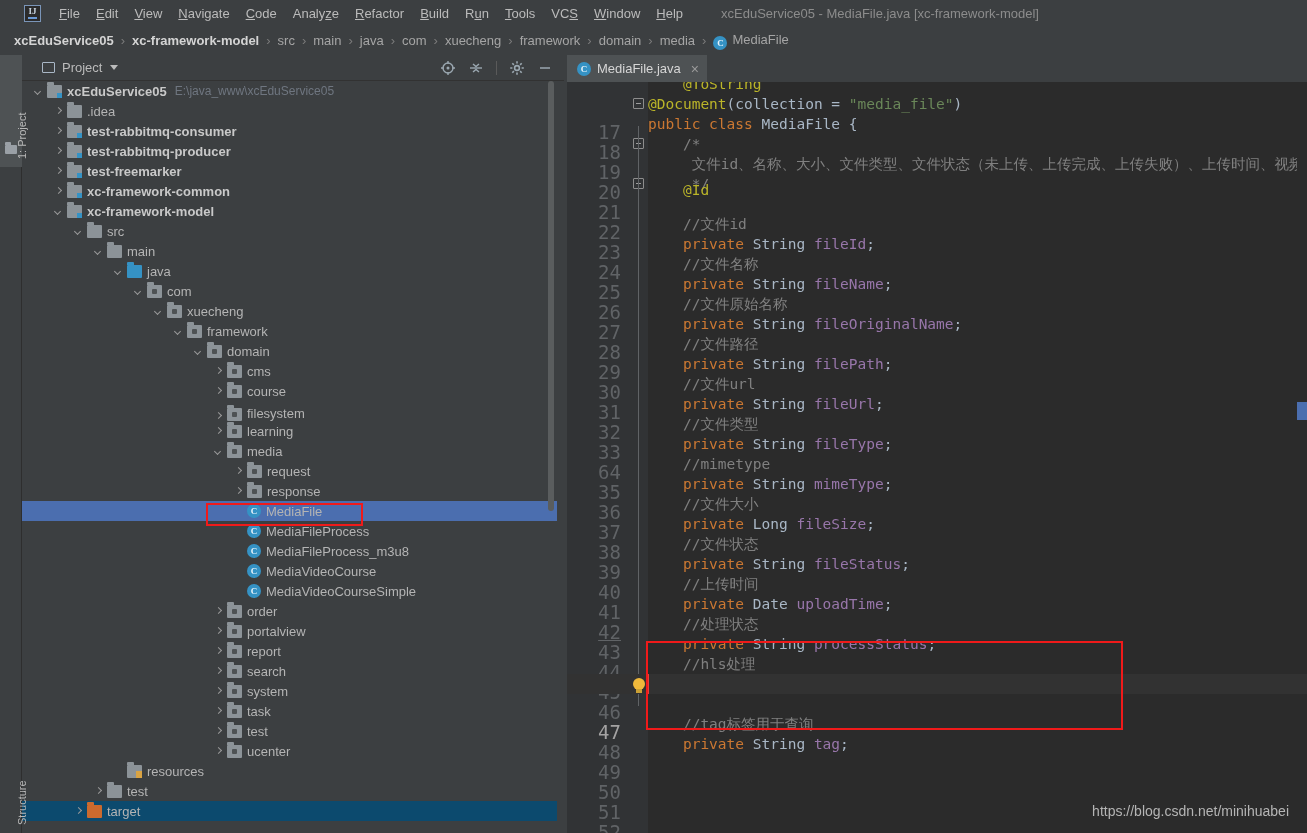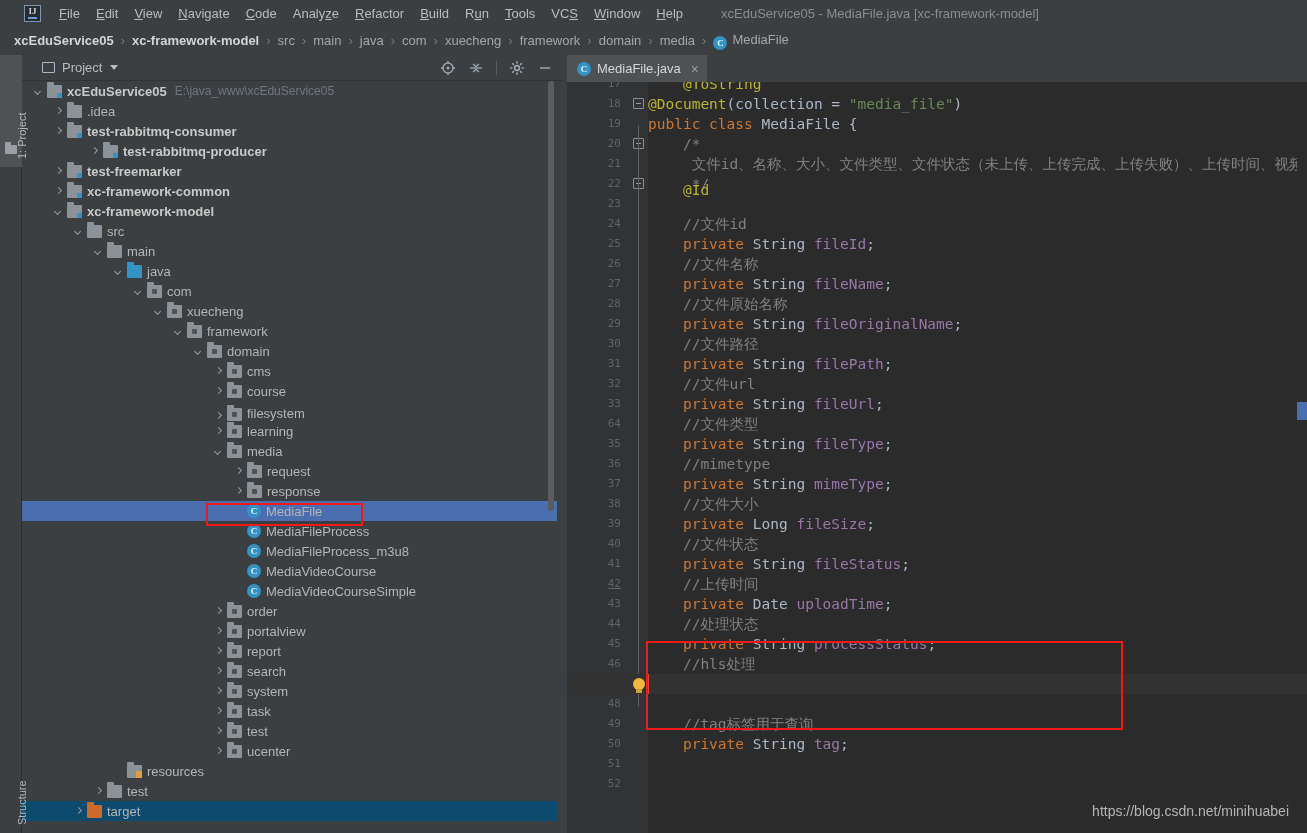--- a/index.html
+++ b/index.html
@@ -196,22 +196,22 @@
     border: 1px solid #8d8d8d; background: #313335; border-radius: 1px;
   }
   .fold-mark::after {
     content: ""; position: absolute; left: 2px; top: 4px; width: 5px; height: 1px;
     background: #9d9d9d;
   }
   .codearea {
     position: absolute; left: 81px; top: 0; width: 659px; height: 751px;
   }
   .ln {
-    position: absolute; right: 9px; color: #606366; font-size: 11px;
-    font-family: "DejaVu Sans Mono", monospace; line-height: 20px;
+    position: absolute; right: 9px; color: #606366; font-size: 19px;
+    font-family: "DejaVu Sans Mono", monospace; line-height: 20px; margin-top: 48px;
   }
   .cl {
     position: absolute; left: 0; white-space: pre; font-size: 14.5px;
     font-family: "DejaVu Sans Mono", monospace; line-height: 20px;
     color: #a9b7c6;
   }
   .kw { color: #cc7832; }
   .str { color: #6a8759; }
   .cmt { color: #808080; }
   .ann { color: #bbb529; }
@@ -341,21 +341,21 @@
         <div class="row" style="padding-left: 32px;">
           <span class="arrow r"></span>
           <span class="ico ico-folder"></span>
           <span class="">.idea</span>
         </div>
         <div class="row" style="padding-left: 32px;">
           <span class="arrow r"></span>
           <span class="ico ico-mod"></span>
           <span class="lbl-bold">test-rabbitmq-consumer</span>
         </div>
-        <div class="row" style="padding-left: 32px; margin-left: 36px;">
+        <div class="row" style="padding-left: 32px;">
           <span class="arrow r"></span>
           <span class="ico ico-mod"></span>
           <span class="lbl-bold">test-rabbitmq-producer</span>
         </div>
         <div class="row" style="padding-left: 32px;">
           <span class="arrow r"></span>
           <span class="ico ico-mod"></span>
           <span class="lbl-bold">test-freemarker</span>
         </div>
         <div class="row" style="padding-left: 32px;">

